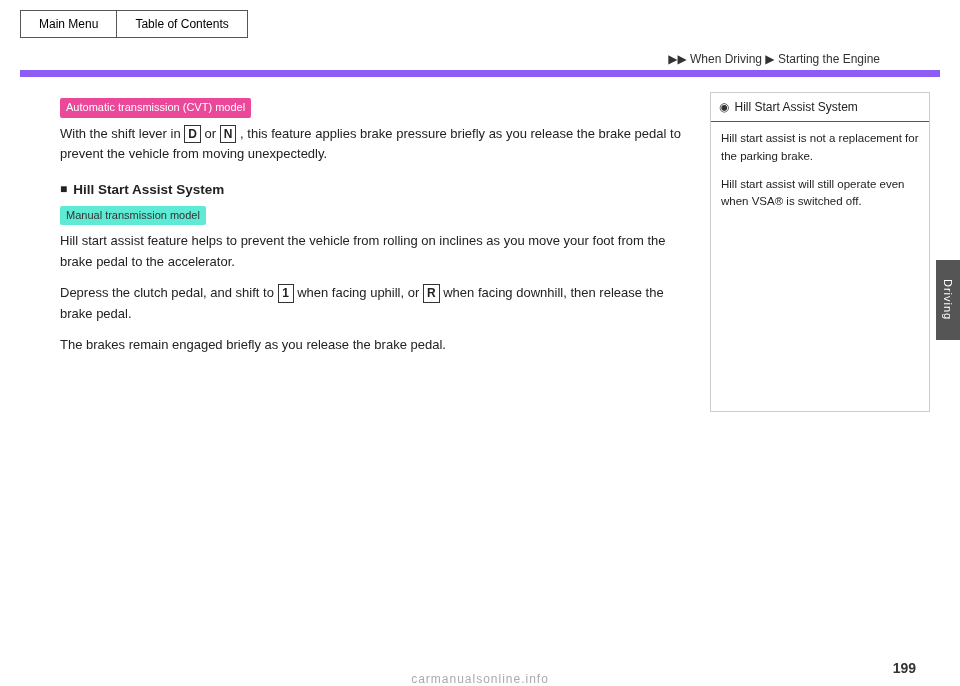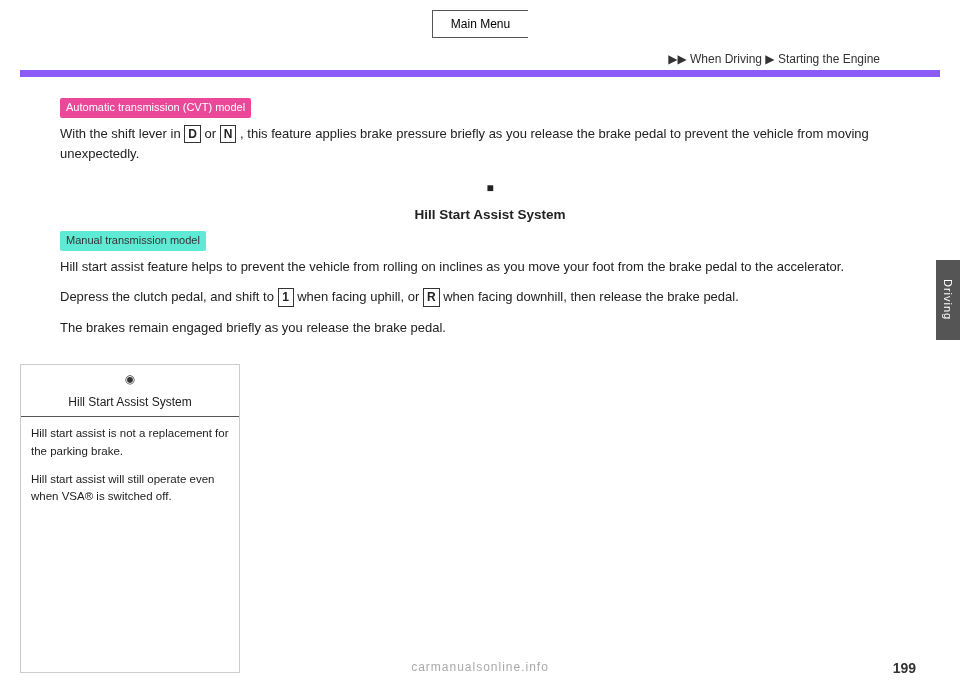--- a/index.html
+++ b/index.html
@@ -1,15 +1,15 @@
 <!DOCTYPE html>
 <html><head>
   <meta charset="utf-8">
   <style>
-    * { margin: 0; padding: 0; box-sizing: border-box; flex-direction: column; }
+    * { margin: 0; padding: 0; box-sizing: border-box; }
     body {
       width: 960px;
       height: 686px;
       background: #fff;
       font-family: Arial, sans-serif;
       font-size: 13px;
       color: #222;
       overflow: hidden;
       position: relative;
     }
@@ -171,34 +171,35 @@
       bottom: 10px;
       right: 44px;
       font-size: 14px;
       font-weight: bold;
       color: #333;
     }
 
     
     .watermark {
       position: absolute;
-      bottom: 12px;
+      bottom: 0;
       left: 0;
       right: 0;
       text-align: center;
       font-size: 12px;
       color: #aaa;
       letter-spacing: 1px;
     }
   </style>
 </head>
 <body>
 
 <div class="header">
   <button class="header-btn">Main Menu</button>
+  <button class="header-btn">Table of Contents</button>
 </div>
 
 <div class="breadcrumb">
   <span>▶▶ When Driving ▶ Starting the Engine</span>
 </div>
 
 <div class="main-content">
 
   <div class="left-panel">
 

